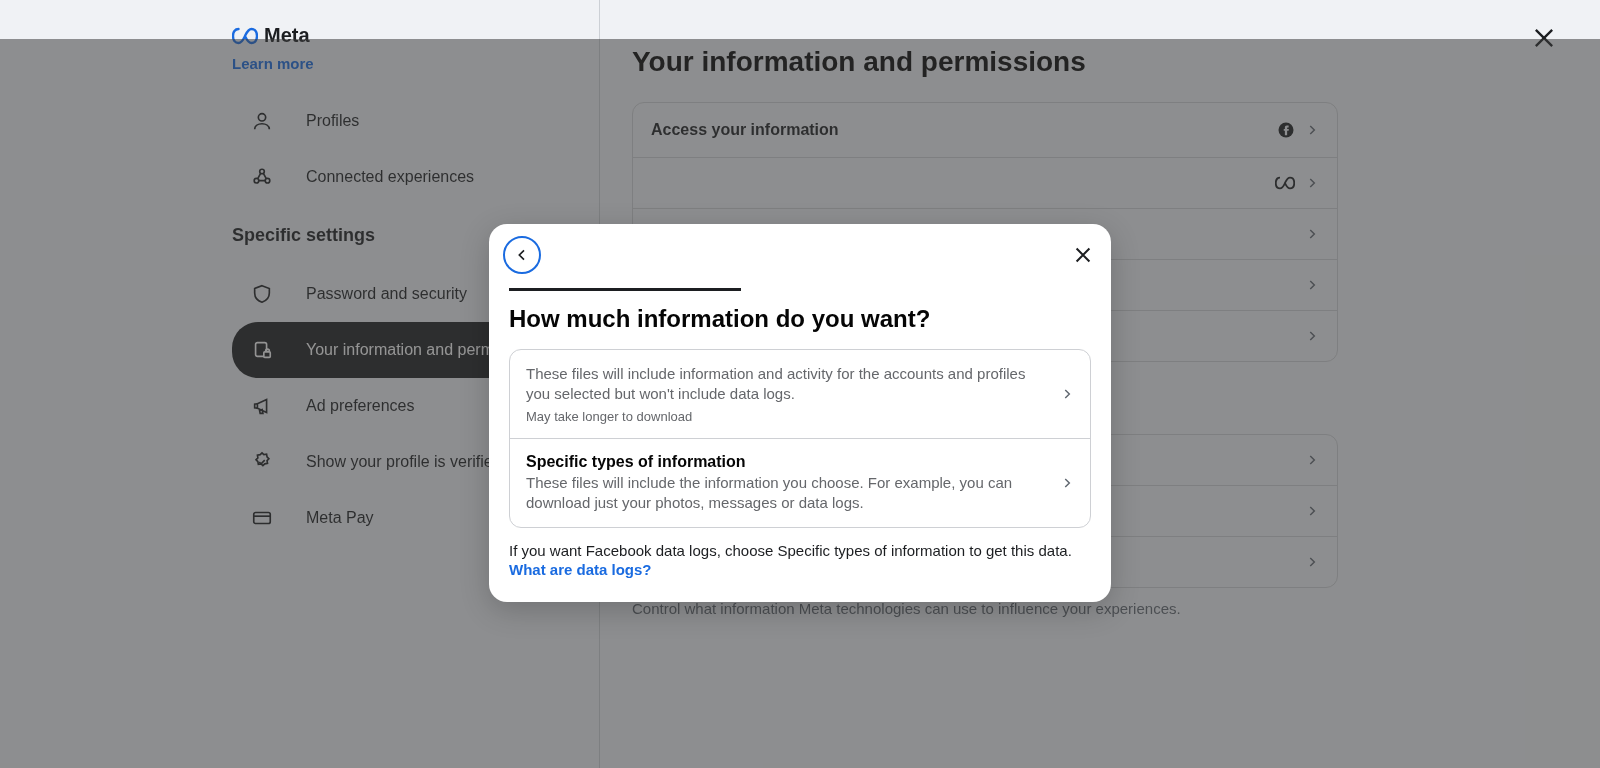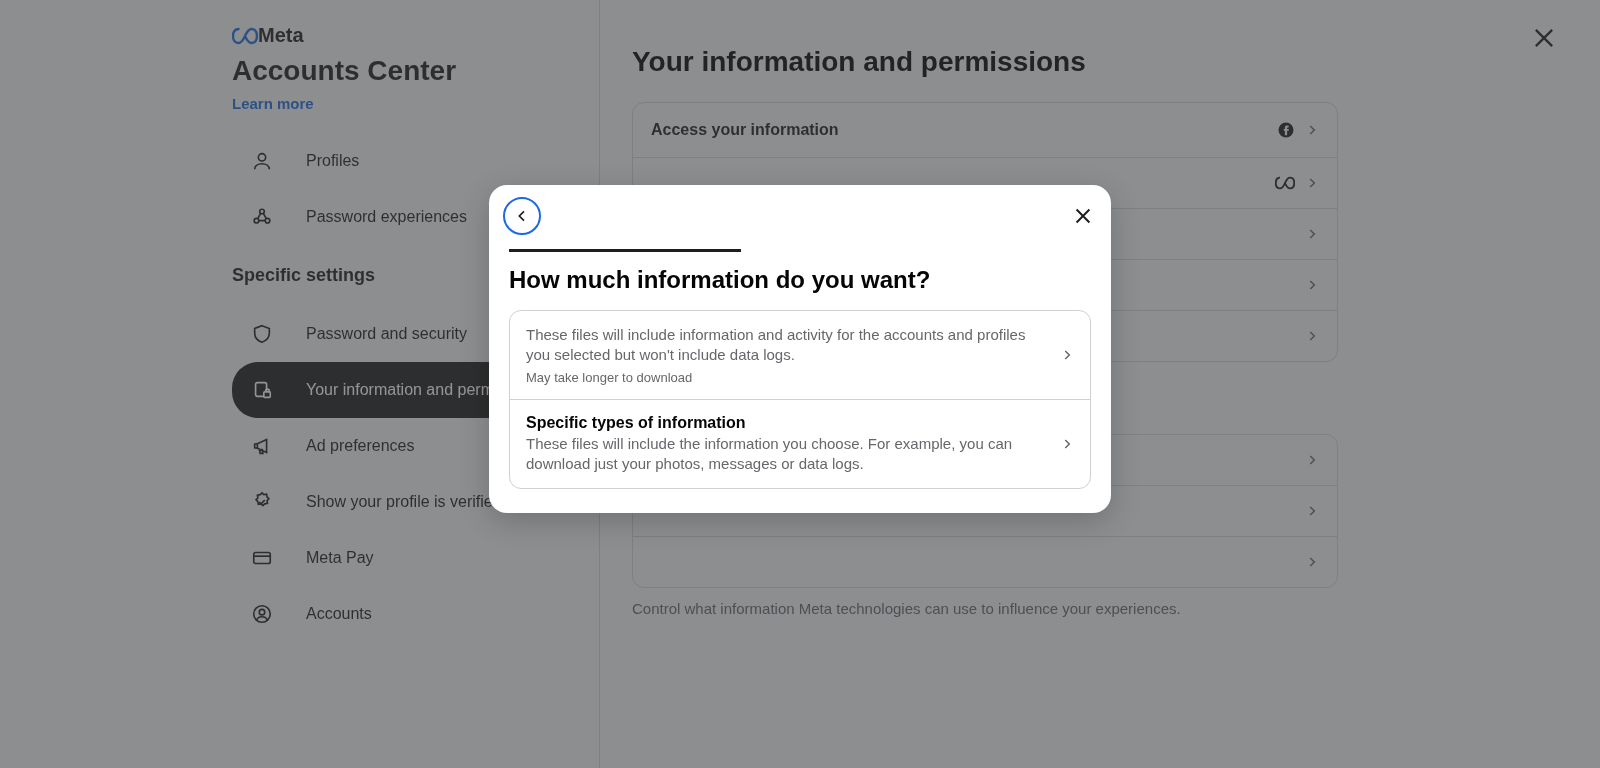--- a/index.html
+++ b/index.html
@@ -17,20 +17,21 @@
   height: 100%;
 }
 .sidebar {
   width: 600px;
   padding: 24px 0 24px 232px;
   border-right: 1px solid #ccd0d5;
 }
 .logo-row {
   display: flex;
   align-items: center;
+  gap: 6px;
   margin-bottom: 8px;
 }
 .logo-text {
   color: #1c1e21;
   font-size: 20px;
   font-weight: 700;
 }
 .sidebar h1 {
   font-size: 28px;
   font-weight: 700;
@@ -133,20 +134,21 @@
 }
 
 
 .overlay {
   position: absolute;
   inset: 0;
   background: rgba(60,60,60,0.55);
   display: flex;
   align-items: flex-start;
   justify-content: center;
+  margin-top: 39px;
 }
 .modal {
   margin-top: 185px;
   width: 622px;
   background: #fff;
   border-radius: 18px;
   box-shadow: 0 8px 30px rgba(0,0,0,0.2);
   padding-bottom: 24px;
   position: relative;
 }
@@ -235,21 +237,20 @@
 
   <aside class="sidebar">
     <div class="logo-row">
       <span>
         <svg width="26" height="18" viewBox="0 0 26 18">
             <path d="M6.5 2C3 2 1 5 1 9s2 7 5.5 7C10 16 12 11 13 9c1-2 3-7 6.5-7C23 2 25 5 25 9s-2 7-5.5 7C16 16 14 11 13 9" fill="none" stroke="#1a6be0" stroke-width="2.4" stroke-linecap="round"></path>
           </svg>
       </span>
       <span class="logo-text">Meta</span>
     </div>
-    <h1>Accounts Center</h1>
     <span class="learn-more">Learn more</span>
 
     <div class="nav-list">
       <div class="nav-item">
         <span class="icon-slot">
           <svg width="22" height="22" viewBox="0 0 24 24" fill="none" stroke="currentColor" stroke-width="1.8">
               <circle cx="12" cy="8" r="4"></circle>
               <path d="M4 21c0-4 4-6 8-6s8 2 8 6"></path>
             </svg>
         </span>
@@ -257,21 +258,21 @@
       </div>
       <div class="nav-item">
         <span class="icon-slot">
           <svg width="22" height="22" viewBox="0 0 24 24" fill="none" stroke="currentColor" stroke-width="1.8">
               <circle cx="12" cy="6" r="2.5"></circle>
               <circle cx="6" cy="16" r="2.5"></circle>
               <circle cx="18" cy="16" r="2.5"></circle>
               <path d="M10.5 8l-3 5.5M13.5 8l3 5.5M8.5 16h7"></path>
             </svg>
         </span>
-        <span class="label">Password experiences</span>
+        <span class="label">Connected experiences</span>
       </div>
     </div>
 
     <div class="section-heading">Specific settings</div>
 
     <div class="nav-list">
       <div class="nav-item">
         <span class="icon-slot">
           <svg width="22" height="22" viewBox="0 0 24 24" fill="none" stroke="currentColor" stroke-width="1.8">
               <path d="M12 3l8 3v5c0 5-3.5 8.5-8 10-4.5-1.5-8-5-8-10V6l8-3z"></path>
@@ -307,30 +308,20 @@
         <span class="label">Show your profile is verified</span>
       </div>
       <div class="nav-item">
         <span class="icon-slot">
           <svg width="22" height="22" viewBox="0 0 24 24" fill="none" stroke="currentColor" stroke-width="1.8">
               <rect x="3" y="6" width="18" height="12" rx="2"></rect>
               <path d="M3 10h18"></path>
             </svg>
         </span>
         <span class="label">Meta Pay</span>
-      </div>
-      <div class="nav-item">
-        <span class="icon-slot">
-          <svg width="22" height="22" viewBox="0 0 24 24" fill="none" stroke="currentColor" stroke-width="1.8">
-              <circle cx="12" cy="12" r="9"></circle>
-              <circle cx="12" cy="10" r="3"></circle>
-              <path d="M6 19c1-3 4-4 6-4s5 1 6 4"></path>
-            </svg>
-        </span>
-        <span class="label">Accounts</span>
       </div>
     </div>
   </aside>
 
   <main class="main">
     <div class="close-x">
       <svg width="28" height="28" viewBox="0 0 24 24" stroke="currentColor" stroke-width="2" fill="none">
           <path d="M5 5l14 14M19 5L5 19"></path>
         </svg>
     </div>
@@ -471,15 +462,19 @@
             <div class="opt-title">Specific types of information</div>
             <div class="opt-desc">These files will include the information you choose. For example, you can download just your photos, messages or data logs.</div>
           </div>
           <span class="chev">
             <svg width="14" height="14" viewBox="0 0 24 24" fill="none" stroke="#606770" stroke-width="2.5">
                 <path d="M9 5l7 7-7 7"></path>
               </svg>
           </span>
         </div>
       </div>
+      <div class="modal-foot">
+        <span>If you want Facebook data logs, choose Specific types of information to get this data.</span>
+        <a>What are data logs?</a>
+      </div>
     </div>
   </div>
 </div>
 
 </body></html>

